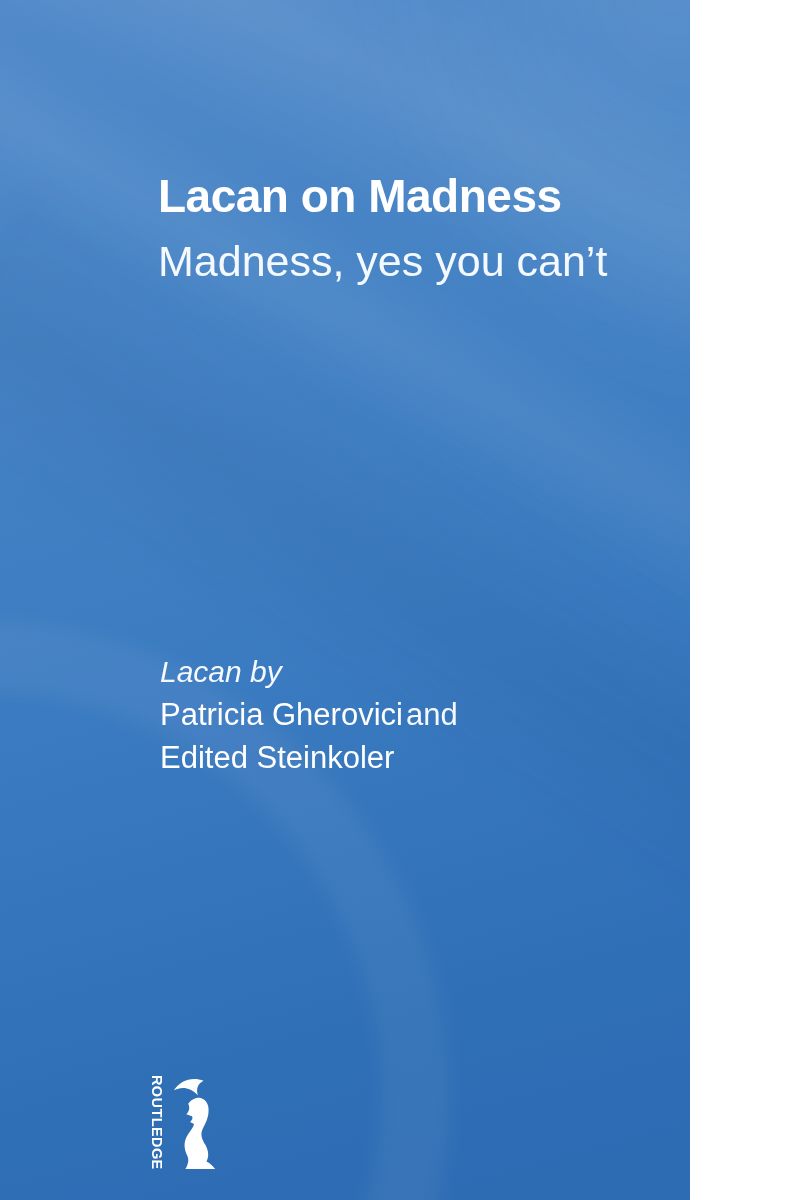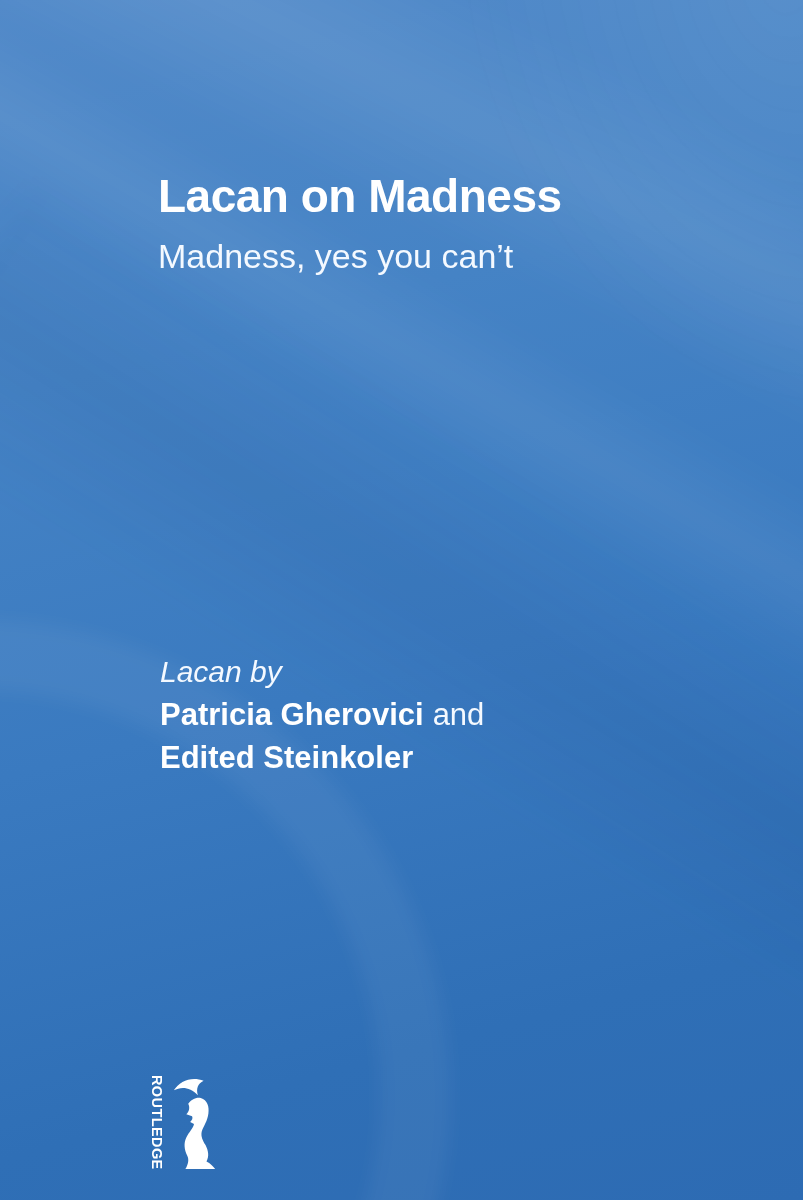--- a/index.html
+++ b/index.html
@@ -3,21 +3,21 @@
 <meta charset="utf-8">
 <style>
   * { margin: 0; padding: 0; box-sizing: border-box; }
   html, body { width: 803px; height: 1200px; }
   body {
     font-family: "Liberation Sans", "DejaVu Sans", sans-serif;
     overflow: hidden;
   }
   .cover {
     position: relative;
-    width: 803px;
+    width: 690px;
     height: 1200px;
     background: linear-gradient(165deg, #528ac9 0%, #4583c5 28%, #3a7ac0 55%, #2f6fb6 82%, #2d6bb3 100%);
     overflow: hidden;
   }
   
   .swirl { position: absolute; pointer-events: none; }
   .swirl-a {
     width: 1300px; height: 240px; left: -300px; top: -60px;
     background: linear-gradient(to bottom, rgba(255,255,255,0), rgba(255,255,255,0.08) 50%, rgba(255,255,255,0));
     transform: rotate(27deg); filter: blur(7px);
@@ -52,21 +52,21 @@
   }
   .title {
     font-size: 46px;
     font-weight: bold;
     letter-spacing: -0.5px;
     line-height: 1.05;
     color: #ffffff;
   }
   .subtitle {
     margin-top: 17px;
-    font-size: 34px;
+    font-size: 43px;
     font-weight: normal;
     letter-spacing: 0;
     color: #f4f9ff;
   }
 
   .editor-block {
     position: absolute;
     left: 160px;
     top: 650px;
     color: #ffffff;
@@ -75,22 +75,22 @@
     font-size: 30px;
     font-style: italic;
     line-height: 43px;
     color: #f4f9ff;
   }
   .editor-line {
     font-size: 31px;
     line-height: 43px;
     white-space: nowrap;
   }
-  .editor-name { font-weight: bold; color: #ffffff; }
-  .conj { font-weight: normal; margin-left: 9px; color: #f4f9ff; }
+  .editor-name { font-weight: normal; color: #ffffff; }
+  .conj { font-weight: normal; margin-left: 3px; color: #f4f9ff; }
 
   .publisher {
     position: absolute;
     left: 149px;
     top: 1075px;
     height: 96px;
     display: flex;
     align-items: stretch;
     gap: 7px;
     color: #ffffff;

